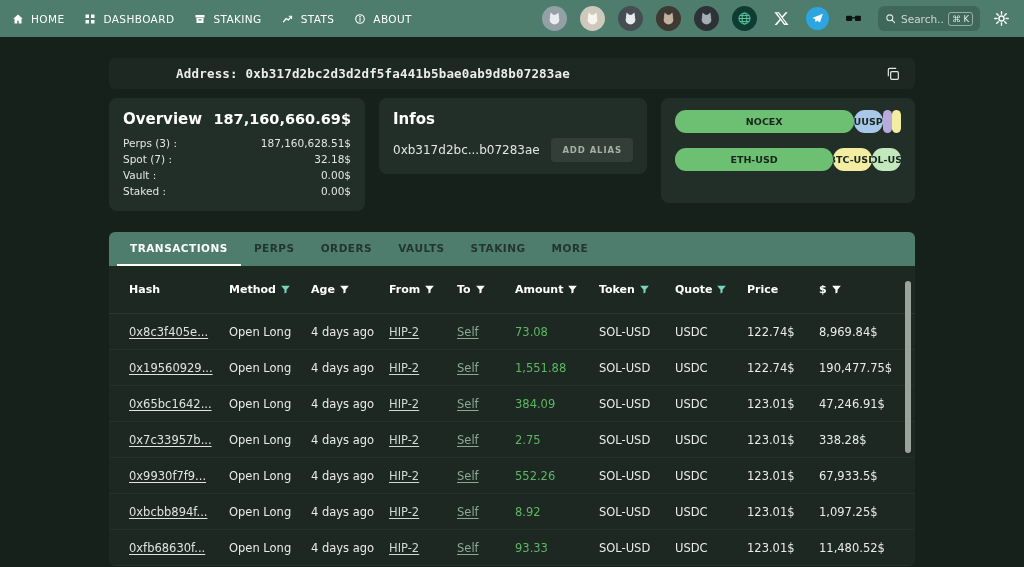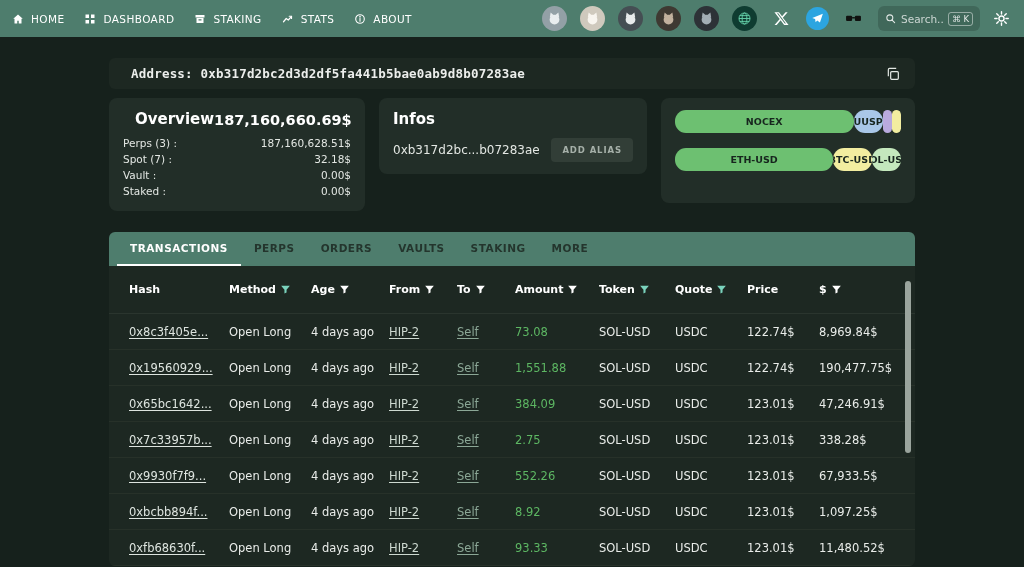--- a/index.html
+++ b/index.html
@@ -25,29 +25,29 @@
   .search-box .s-ico svg{width:11px;height:11px;}
   .s-input{flex:1;min-width:0;background:transparent;border:0;outline:none;color:#eaf1ec;font-size:10.5px;font-family:inherit;}
   .s-input::placeholder{color:rgba(255,255,255,.72);}
   .s-kbd{font-size:8.5px;color:rgba(255,255,255,.85);border:1px solid rgba(255,255,255,.45);border-radius:3px;padding:1px 3px;white-space:nowrap;}
   .gear{color:#fff;display:flex;cursor:pointer;}
   .gear svg{width:17px;height:17px;}
 
   
   .content{width:806px;margin:21px auto 0;}
   .address-bar{height:31px;background:#1d2822;border-radius:6px;display:flex;align-items:center;justify-content:space-between;padding:0 12px 0 22px;margin-bottom:9px;}
-  .addr-text{font-family:"DejaVu Sans Mono","Liberation Mono",monospace;font-size:12.5px;font-weight:700;color:#eceeec;letter-spacing:.2px;}
+  .addr-text{font-family:"DejaVu Sans Mono","Liberation Mono",monospace;font-size:12.5px;font-weight:700;color:#eceeec;letter-spacing:.2px;margin-left:45px;}
   .copy-btn{background:none;border:0;color:#e2e7e3;display:flex;cursor:pointer;padding:2px;}
   .copy-btn svg{width:16px;height:16px;}
 
   .cards{display:flex;gap:14px;align-items:flex-start;margin-bottom:21px;}
   .card{background:#222e28;border-radius:8px;padding:12px 14px;}
   .card-title{font-size:15px;font-weight:700;color:#fff;}
   .overview{width:256px;}
-  .card-head{display:flex;justify-content:space-between;align-items:flex-end;margin-bottom:7px;margin-left:12px;}
+  .card-head{display:flex;justify-content:space-between;align-items:center;margin-bottom:7px;}
   .ov-total{font-size:14.5px;font-weight:700;color:#fff;}
   .ov-row{display:flex;justify-content:space-between;font-size:10.5px;color:#e3e7e3;line-height:16px;}
   .infos{width:268px;}
   .infos .card-title{margin-bottom:10px;}
   .infos-row{display:flex;align-items:center;justify-content:space-between;}
   .infos-addr{font-size:12px;color:#e3e7e3;}
   .alias-btn{background:#323e37;border:0;border-radius:4px;color:#a6b0a9;font-size:8.5px;font-weight:700;letter-spacing:.9px;padding:7px 11px;cursor:pointer;font-family:inherit;}
   .positions{flex:1;}
   .positions .card-title{margin-bottom:11px;}
   .pos-bar{height:23px;border-radius:4px;overflow:hidden;display:flex;margin-bottom:15px;}

